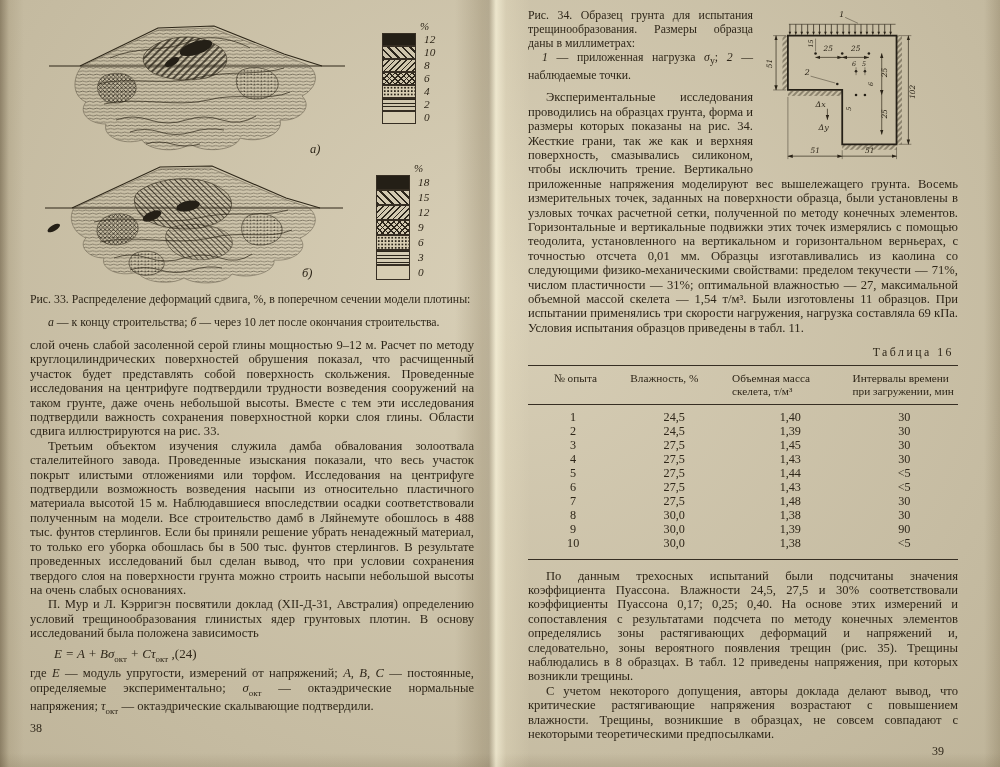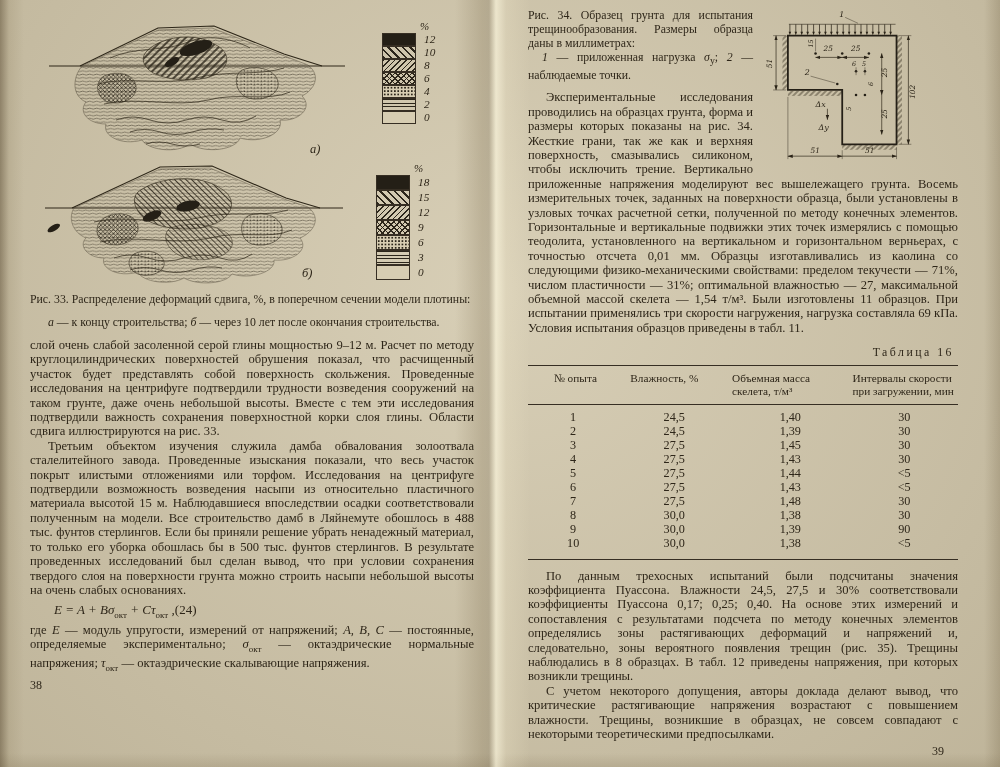--- a/index.html
+++ b/index.html
@@ -214,25 +214,26 @@
   <div class="figlab labB">б)</div>
 
   <div class="cap33">
     <p class="capmain">Рис. 33. Распределение деформаций сдвига, %, в поперечном сечении модели плотины:</p>
     <p class="capsub"><i>а</i><span> — к концу строительства; </span><i>б</i><span> — через 10 лет после окончания строительства.</span></p>
   </div>
 
   <div class="textL">
     <p>слой очень слабой засоленной серой глины мощностью 9–12 м. Расчет по методу круглоцилиндрических поверхностей обрушения показал, что расчищенный участок будет представлять собой поверхность скольжения. Проведенные исследования на центрифуге подтвердили трудности возведения сооружений на таком грунте, даже очень небольшой высоты. Вместе с тем эти исследования подтвердили важность сохранения поверхностной корки слоя глины. Области сдвига иллюстрируются на рис. 33.</p>
     <p class="ind">Третьим объектом изучения служила дамба обвалования золоотвала сталелитейного завода. Проведенные изыскания показали, что весь участок покрыт илистыми отложениями или торфом. Исследования на центрифуге подтвердили возможность возведения насыпи из относительно пластичного материала высотой 15 м. Наблюдавшиеся впоследствии осадки соответствовали полученным на модели. Все строительство дамб в Ляйнемуте обошлось в 488 тыс. фунтов стерлингов. Если бы приняли решение убрать ненадежный материал, то только его уборка обошлась бы в 500 тыс. фунтов стерлингов. В результате проведенных исследований был сделан вывод, что при условии сохранения твердого слоя на поверхности грунта можно строить насыпи небольшой высоты на очень слабых основаниях.</p>
+    <p class="ind">П. Мур и Л. Кэрригэн посвятили доклад (XII-Д-31, Австралия) определению условий трещинообразования глинистых ядер грунтовых плотин. В основу исследований была положена зависимость</p>
     <div class="equation">
       <span class="eq-body"><span>E = A + Bσ</span><sub>окт</sub><span> + Cτ</span><sub>окт</sub><span> ,</span></span>
       <span class="eq-num">(24)</span>
     </div>
-    <p class="where"><span>где </span><i>E</i><span> — модуль упругости, измерений от напряжений; </span><i>А, В, С</i><span> — постоянные, определяемые экспериментально; </span><i>σ</i><sub>окт</sub><span> — октаэдрические нормальные напряжения; </span><i>τ</i><sub>окт</sub><span> — октаэдрические скалывающие напряжения.</span></p>
+    <p class="where"><span>где </span><i>E</i><span> — модуль упругости, измерений от напряжений; </span><i>А, В, С</i><span> — постоянные, определяемые экспериментально; </span><i>σ</i><sub>окт</sub><span> — октаэдрические нормальные напряжения; </span><i>τ</i><sub>окт</sub><span> — октаэдрические скалывающие подтвердили.</span></p>
     <div class="pageno pn-left">38</div>
   </div>
 </div>
 
 <div class="page page-right">
 
   <div class="fig34wrap">
     <svg viewBox="0 0 198 162" width="196" height="160">
       <defs>
         <marker id="arw" markerWidth="8" markerHeight="6" refX="7" refY="3" orient="auto-start-reverse">
@@ -353,21 +354,21 @@
   <p class="ind">Экспериментальные исследования проводились на образцах грунта, форма и размеры которых показаны на рис. 34. Жесткие грани, так же как и верхняя поверхность, смазывались силиконом, чтобы исключить трение. Вертикально приложенные напряжения моделируют вес вышележащего грунта. Восемь измерительных точек, заданных на поверхности образца, были установлены в узловых точках расчетной сетки, полученной по методу конечных элементов. Горизонтальные и вертикальные подвижки этих точек измерялись с помощью теодолита, установленного на вертикальном и горизонтальном верньерах, с точностью отсчета 0,01 мм. Образцы изготавливались из каолина со следующими физико-механическими свойствами: пределом текучести — 71%, числом пластичности — 31%; оптимальной влажностью — 27, максимальной объемной массой скелета — 1,54 т/м³. Были изготовлены 11 образцов. При испытании применялись три скорости нагружения, нагрузка составляла 69 кПа. Условия испытания образцов приведены в табл. 11.</p>
 
   <div class="tbl-title">Таблица 16</div>
 
   <table>
     <thead>
       <tr>
         <th class="c1">№ опыта</th>
         <th class="c2">Влажность, %</th>
         <th class="c3">Объемная масса скелета, т/м³</th>
-        <th class="c4">Интервалы скорости при загружении, мин</th>
+        <th class="c4">Интервалы времени при загружении, мин</th>
       </tr>
     </thead>
     <tbody>
         <tr>
           <td>1</td>
           <td>24,5</td>
           <td>1,40</td>
           <td>30</td>
         </tr>
         <tr>

